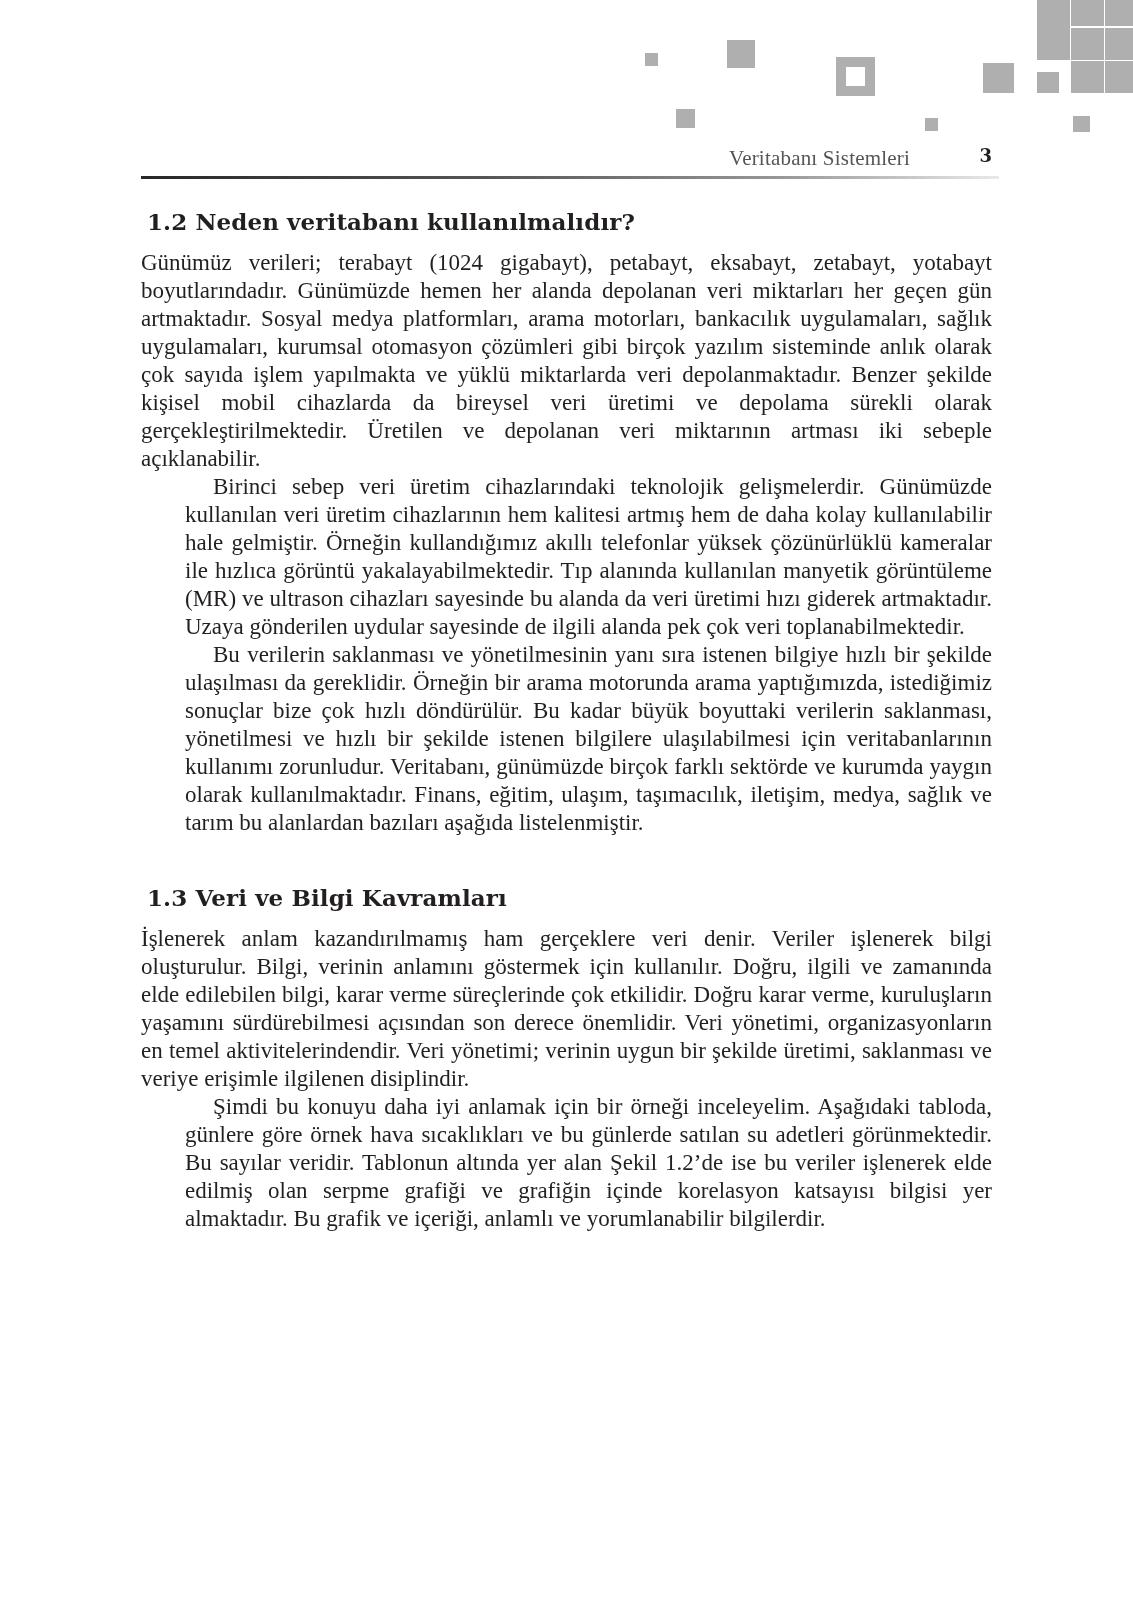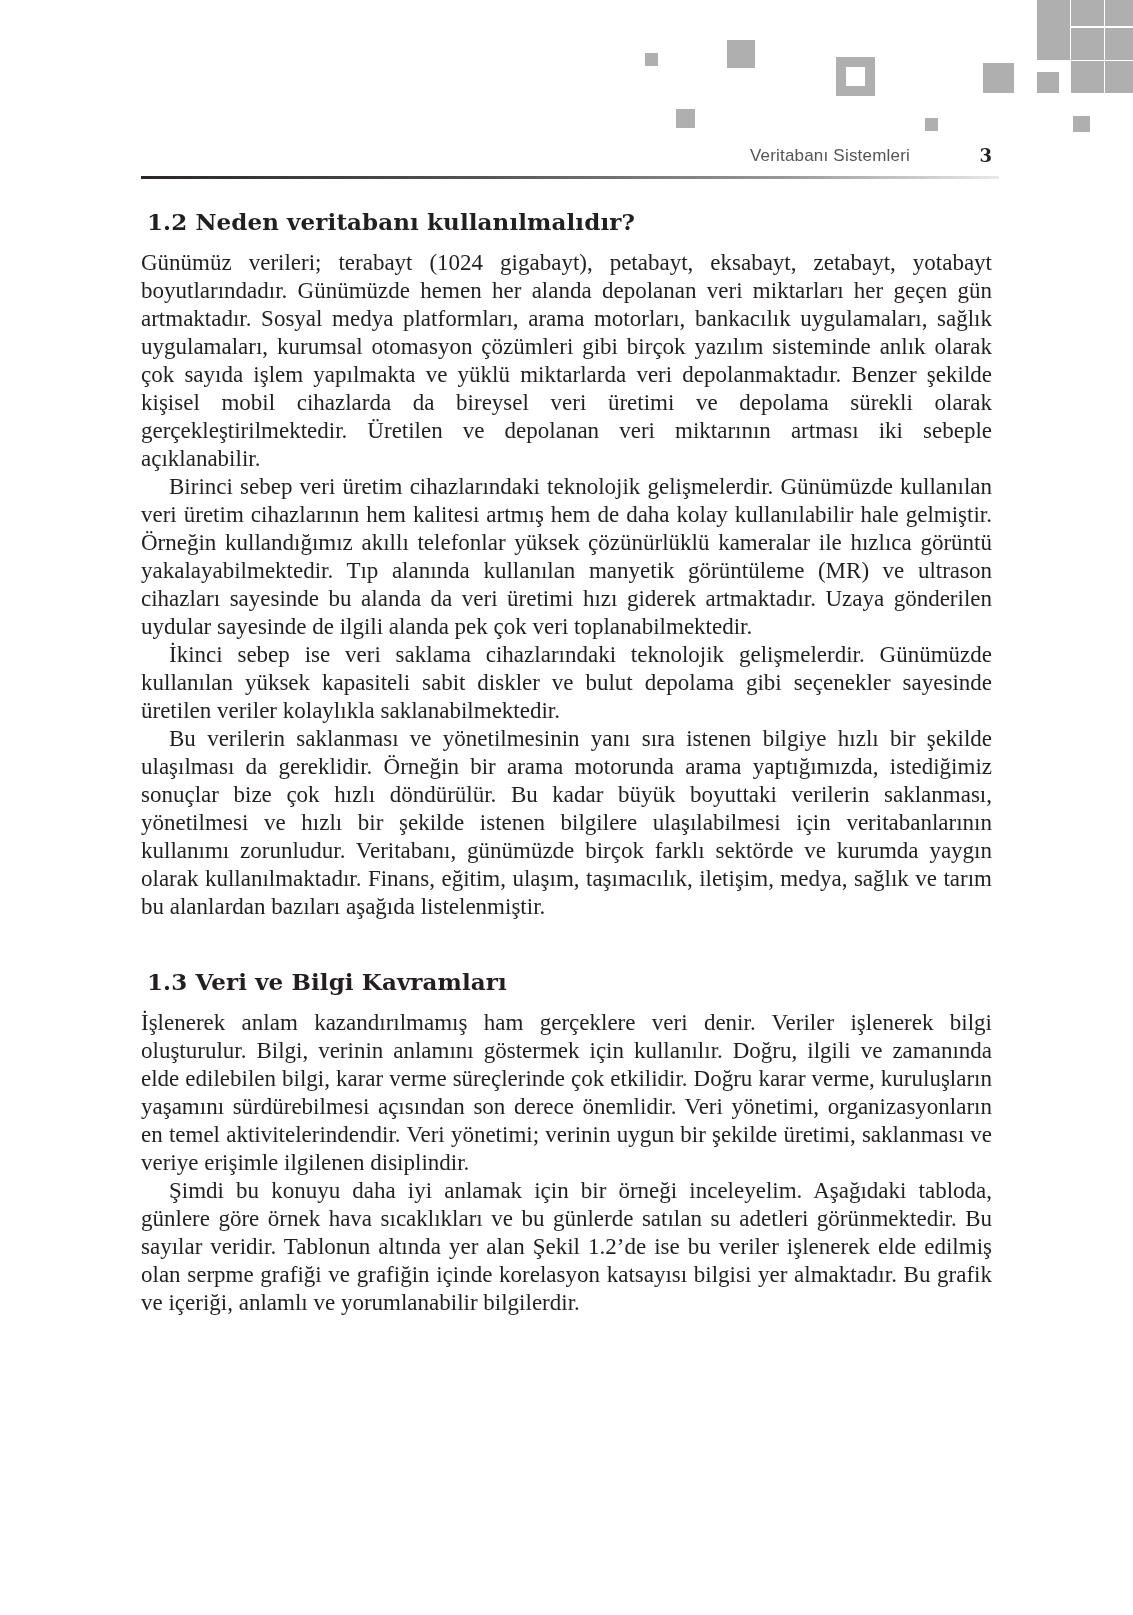--- a/index.html
+++ b/index.html
@@ -4,22 +4,22 @@
 <style>
   html, body { margin: 0; padding: 0; background: #ffffff; }
   body { width: 1133px; height: 1615px; position: relative; overflow: hidden; }
   .deco { position: absolute; background: #b0afb0; }
   .deco.hollow { background: transparent; border: 10px solid #b0afb0; box-sizing: border-box; }
   .grid-cell { position: absolute; background: #b0afb0; }
   .running-head {
     position: absolute; left: 141px; top: 146px; width: 851px; height: 28px;
   }
   .running-title {
-    position: absolute; right: 82px; top: 0; font-family: Liberation Sans, sans-serif;
-    font-size: 17px; font-weight: 300; color: #555555; letter-spacing: 0.2px; text-align: right;
+    position: absolute; right: 82px; top: 0; font-family: Liberation Serif, serif;
+    font-size: 21px; font-weight: 300; color: #555555; letter-spacing: 0.2px; text-align: right;
   }
   .page-number {
     position: absolute; right: 0; top: -1px; font-family: "DejaVu Serif", serif;
     font-size: 18px; font-weight: bold; color: #231f20;
   }
   .head-rule {
     position: absolute; left: 141px; top: 176px; width: 858px; height: 3px;
     background: linear-gradient(to right, #2a2627 0%, #555 40%, #999 75%, #e9e9e9 100%);
   }
   .content {
@@ -27,21 +27,21 @@
     font-family: "Liberation Serif", serif; color: #231f20;
   }
   h2.section-title {
     font-family: "DejaVu Serif", serif; font-weight: bold; font-size: 23px;
     margin: 0 0 10px 6px; line-height: 34px; color: #231f20; letter-spacing: 0.1px;
   }
   p.para {
     margin: 0; font-size: 23px; line-height: 28px; text-align: justify;
     hyphens: manual;
   }
-  p.para.indent { text-indent: 28px; }
+  p.para.indent { text-indent: 28px; margin-left: 44px; }
   .section-gap { height: 44px; }
   b.term { font-weight: normal; }
 </style>
 </head>
 <body>
 
 <div class="deco" style="left:645px;top:53px;width:13px;height:13px;"></div>
 <div class="deco" style="left:727px;top:40px;width:28px;height:28px;"></div>
 <div class="deco" style="left:676px;top:109px;width:19px;height:19px;"></div>
 <div class="deco hollow" style="left:836px;top:57px;width:39px;height:39px;"></div>
@@ -62,21 +62,20 @@
   <span class="running-title">Veritabanı Sistemleri</span>
   <span class="page-number">3</span>
 </div>
 <div class="head-rule"></div>
 
 <div class="content">
   <section>
     <h2 class="section-title">1.2 Neden veritabanı kullanılmalıdır?</h2>
     <p class="para">Günümüz verileri; terabayt (1024 gigabayt), petabayt, eksabayt, zetabayt, yotabayt boyutlarındadır. Günümüzde hemen her alanda depolanan veri miktarları her geçen gün artmaktadır. Sosyal medya platformları, arama motorları, bankacılık uygulamaları, sağlık uygulamaları, kurumsal otomasyon çözümleri gibi birçok yazılım sisteminde anlık olarak çok sayıda işlem yapılmakta ve yüklü miktarlarda veri depolanmaktadır. Benzer şekilde kişisel mobil cihazlarda da bireysel veri üretimi ve depolama sürekli olarak gerçekleştirilmektedir. Üretilen ve depolanan veri miktarının artması iki sebeple açıklanabilir.</p>
     <p class="para indent">Birinci sebep veri üretim cihazlarındaki teknolojik gelişmelerdir. Günümüzde kullanılan veri üretim cihazlarının hem kalitesi artmış hem de daha kolay kullanılabilir hale gelmiştir. Örneğin kullandığımız akıllı telefonlar yüksek çözünürlüklü kameralar ile hızlıca görüntü yakalayabilmektedir. Tıp alanında kullanılan manyetik görüntüleme (MR) ve ultrason cihazları sayesinde bu alanda da veri üretimi hızı giderek artmaktadır. Uzaya gönderilen uydular sayesinde de ilgili alanda pek çok veri toplanabilmektedir.</p>
-    <p class="para indent">İkinci sebep ise veri saklama cihazlarındaki teknolojik gelişmelerdir. Günümüzde kullanılan yüksek kapasiteli sabit diskler ve bulut depolama gibi seçenekler sayesinde üretilen veriler kolaylıkla saklanabilmektedir.</p>
     <p class="para indent">Bu verilerin saklanması ve yönetilmesinin yanı sıra istenen bilgiye hızlı bir şekilde ulaşılması da gereklidir. Örneğin bir arama motorunda arama yaptığımızda, istediğimiz sonuçlar bize çok hızlı döndürülür. Bu kadar büyük boyuttaki verilerin saklanması, yönetilmesi ve hızlı bir şekilde istenen bilgilere ulaşılabilmesi için veritabanlarının kullanımı zorunludur. Veritabanı, günümüzde birçok farklı sektörde ve kurumda yaygın olarak kullanılmaktadır. Finans, eğitim, ulaşım, taşımacılık, iletişim, medya, sağlık ve tarım bu alanlardan bazıları aşağıda listelenmiştir.</p>
   </section>
 
   <div class="section-gap"></div>
 
   <section>
     <h2 class="section-title">1.3 Veri ve Bilgi Kavramları</h2>
     <p class="para"><span>İşlenerek anlam kazandırılmamış ham gerçeklere </span><b class="term">veri</b><span> denir. Veriler işlenerek </span><b class="term">bilgi</b><span> oluşturulur. Bilgi, verinin anlamını göstermek için kullanılır. Doğru, ilgili ve zamanında elde edilebilen bilgi, karar verme süreçlerinde çok etkilidir. Doğru karar verme, kuruluşların yaşamını sürdürebilmesi açısından son derece önemlidir. Veri yönetimi, organizasyonların en temel aktivitelerindendir. Veri yönetimi; verinin uygun bir şekilde üretimi, saklanması ve veriye erişimle ilgilenen disiplindir.</span></p>
     <p class="para indent">Şimdi bu konuyu daha iyi anlamak için bir örneği inceleyelim. Aşağıdaki tabloda, günlere göre örnek hava sıcaklıkları ve bu günlerde satılan su adetleri görünmektedir. Bu sayılar veridir. Tablonun altında yer alan Şekil 1.2’de ise bu veriler işlenerek elde edilmiş olan serpme grafiği ve grafiğin içinde korelasyon katsayısı bilgisi yer almaktadır. Bu grafik ve içeriği, anlamlı ve yorumlanabilir bilgilerdir.</p>
   </section>

